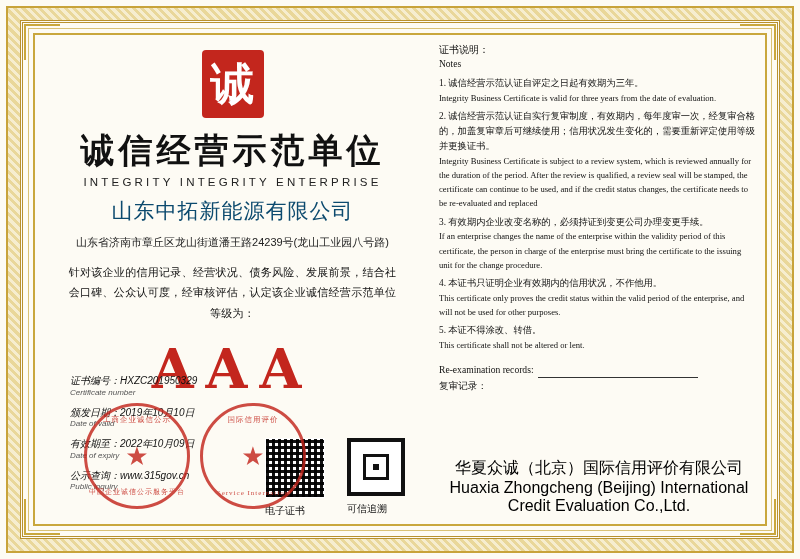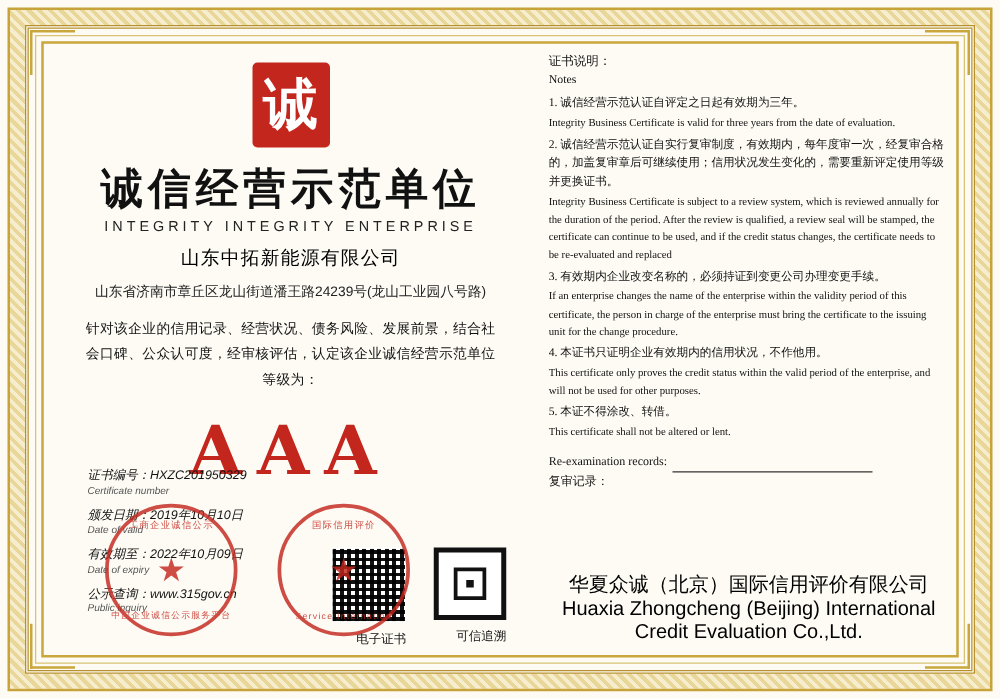--- a/index.html
+++ b/index.html
@@ -81,22 +81,22 @@
   }
   .title-en{
     font-size:11.5px;
     letter-spacing:3.2px;
     color:#222;
     margin-bottom:9px;
     white-space:nowrap;
   }
   .company{
     font-family:"DejaVu Serif", serif;
-    font-size:15px;
-    color:#000000;
+    font-size:21px;
+    color:#0c4a6e;
     letter-spacing:1px;
     margin:8px 0 10px 0;
   }
   .address{
     font-size:11px;
     color:#222;
     margin-bottom:12px;
   }
   .para{
     font-size:11px;
@@ -125,21 +125,21 @@
   .meta .row{margin-bottom:9px;font-style:italic;}
   .meta .cn{font-size:10px;}
   .meta .en{font-size:8px;color:#555;}
   .codes{
     position:absolute;
     left:225px;top:398px;
     display:flex;
     gap:22px;
     align-items:flex-start;
   }
-  .code-block{text-align:right;}
+  .code-block{text-align:left;}
   .qr{
     width:58px;height:58px;
     background:
       repeating-linear-gradient(90deg,#111 0 3px,#fff 3px 6px),
       repeating-linear-gradient(0deg,#111 0 3px,#fff 3px 6px);
     background-blend-mode:multiply;
     border:1px solid #fff;
   }
   .codeicon{
     width:58px;height:58px;
@@ -197,21 +197,21 @@
   }
   .stamp .txt{
     position:absolute;left:0;right:0;top:9px;
     text-align:center;font-size:7.5px;color:#c3261d;letter-spacing:1px;
   }
   .stamp .txt2{
     position:absolute;left:0;right:0;bottom:9px;
     text-align:center;font-size:7px;color:#c3261d;letter-spacing:1px;
   }
   .stamp.s1{left:0;top:0;}
-  .stamp.s2{left:138px;top:0;}
+  .stamp.s2{left:116px;top:0;font-family:Liberation Serif, serif;}
   .issuer-wrap{
     position:absolute;right:36px;bottom:44px;width:330px;text-align:center;
   }
 </style>
 </head>
 <body>
 
 <div class="certificate">
 
   <div class="border-outer"></div>

